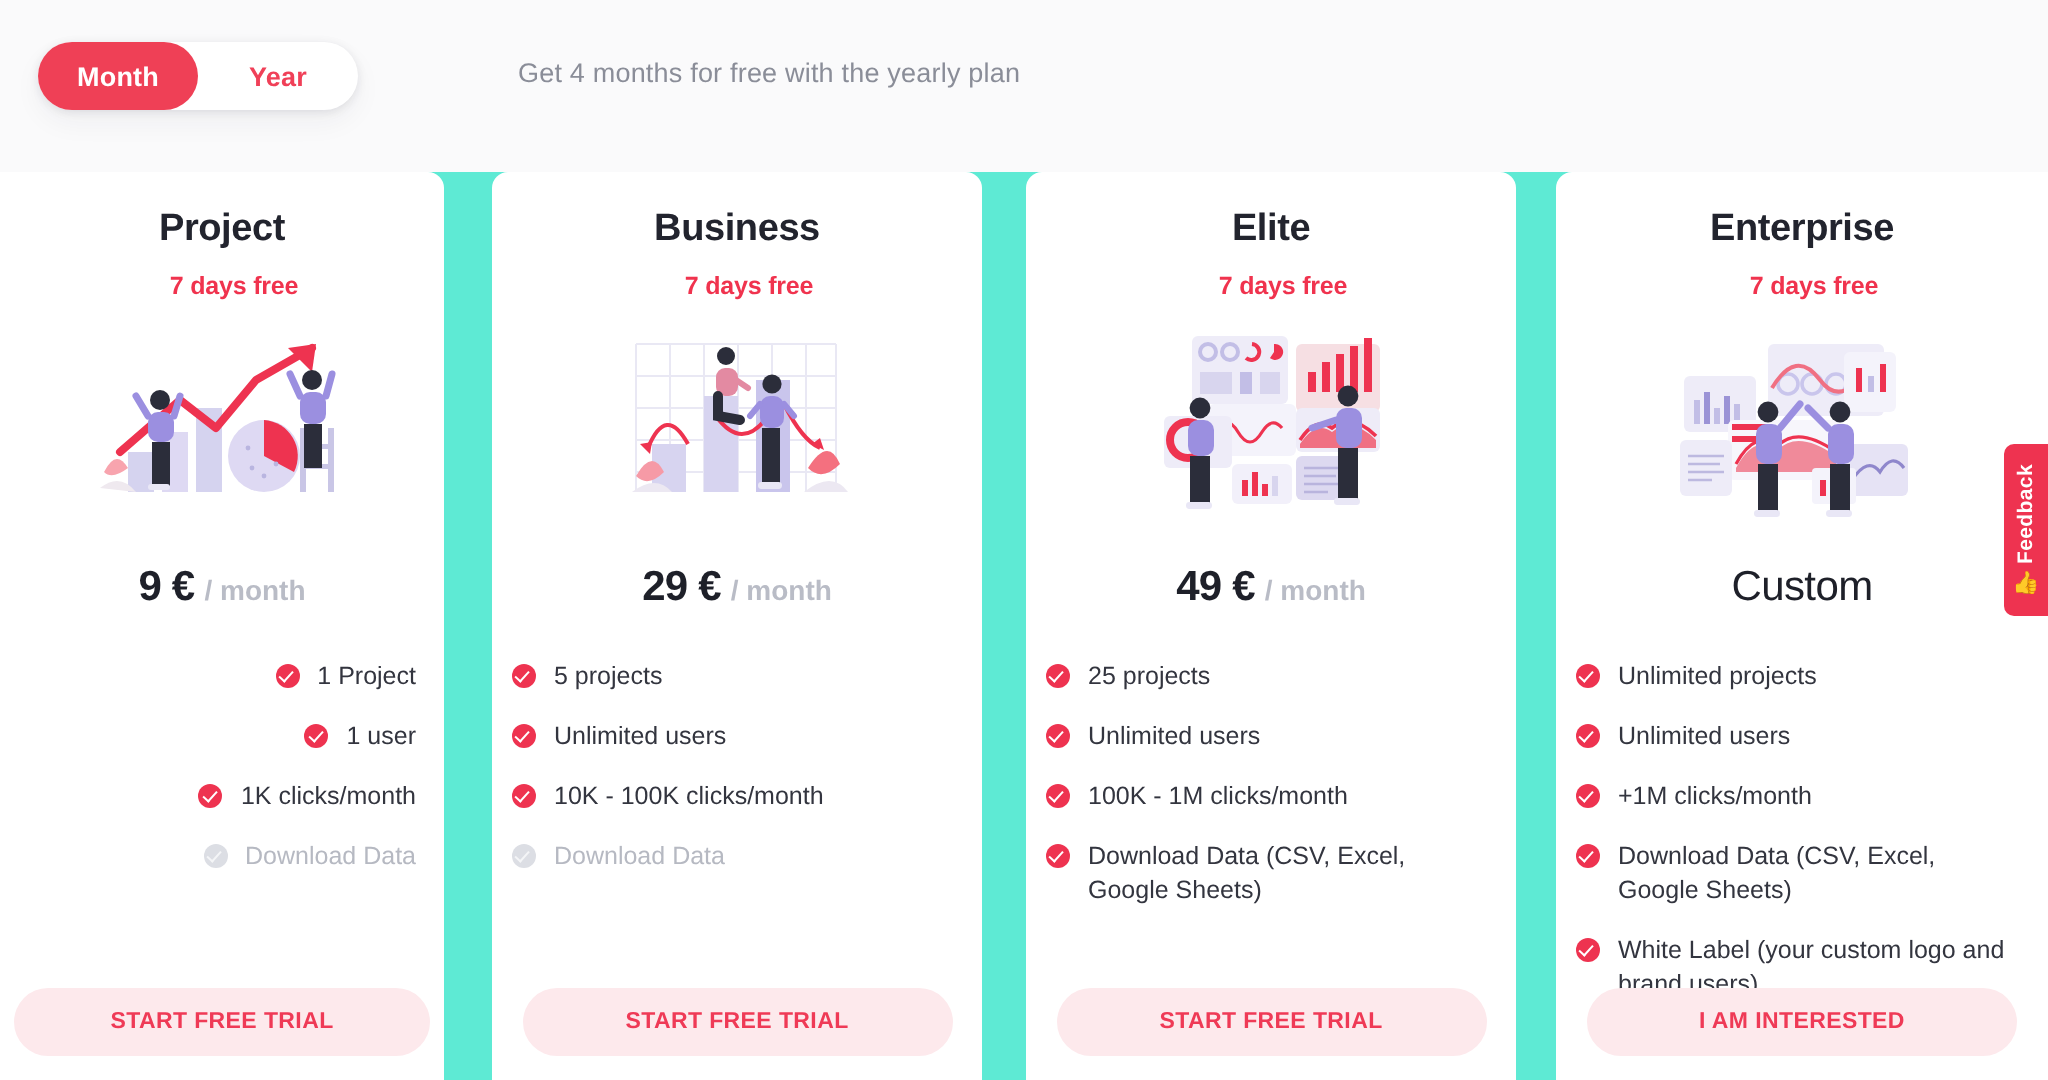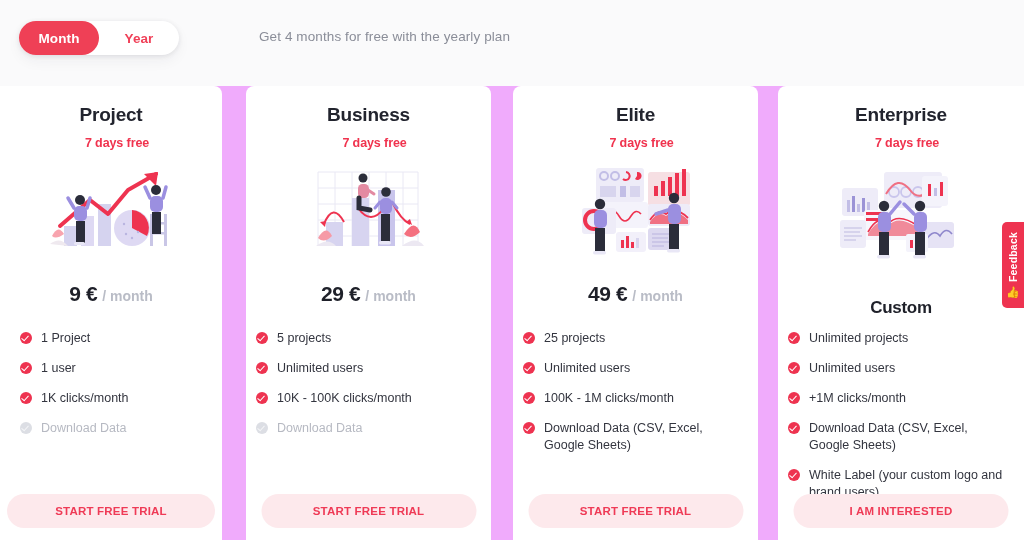--- a/index.html
+++ b/index.html
@@ -2,21 +2,21 @@
 <html><head>
 <meta charset="utf-8">
 <style>
   * { box-sizing: border-box; margin: 0; padding: 0; }
   html, body {
     width: 1024px; height: 540px;
     font-family: "Liberation Sans", sans-serif;
     background: #ffffff;
     overflow: hidden;
   }
-  .page { position: relative; width: 1024px; height: 540px; background: #f0abfc; }
+  .page { position: relative; width: 1024px; height: 540px; background: #5eead4; }
 
   
   .header {
     position: absolute; left: 0; top: 0; width: 1024px; height: 86px;
     background: #fafafb;
   }
   .toggle-wrap {
     position: absolute; left: 19px; top: 21px;
     width: 160px; height: 34px;
     background: #ffffff; border-radius: 17px;
@@ -82,28 +82,28 @@
     margin-top: 10px; font-size: 12.5px; font-weight: bold;
     color: #f0334e; letter-spacing: -.1px; margin-left: 12px;
   }
   .illus { margin-top: 14px; height: 96px; display: flex; align-items: center; justify-content: center; }
   .price-row {
     margin-top: 22px; height: 26px;
     display: flex; align-items: baseline; justify-content: center; gap: 5px;
   }
   .price-amt { font-size: 21px; font-weight: bold; color: #1e2029; letter-spacing: -.4px; }
   .price-per { font-size: 14px; font-weight: bold; color: #b9bcc6; }
-  .price-custom { font-size: 17px; font-weight: bold; color: #1e2029; letter-spacing: -.3px; margin-top: 16px; }
+  .price-custom { font-size: 21px; font-weight: normal; color: #1e2029; letter-spacing: -.3px; }
 
   .features {
     margin-top: 22px; width: 100%;
     padding: 0 14px 0 10px;
     display: flex; flex-direction: column; gap: 13px;
   }
-  .card.c0 .features { padding-left: 20px; }
+  .card.c0 .features { padding-left: 20px; align-items: flex-end; }
   .feature { display: flex; align-items: flex-start; gap: 9px; }
   .tick {
     flex: 0 0 auto; width: 12px; height: 12px; border-radius: 50%;
     background: #ee3350; position: relative; margin-top: 2px;
   }
   .tick::after {
     content: ""; position: absolute; left: 3.4px; top: 2.4px;
     width: 3.3px; height: 6px;
     border-right: 1.5px solid #fff; border-bottom: 1.5px solid #fff;
     transform: rotate(42deg);

